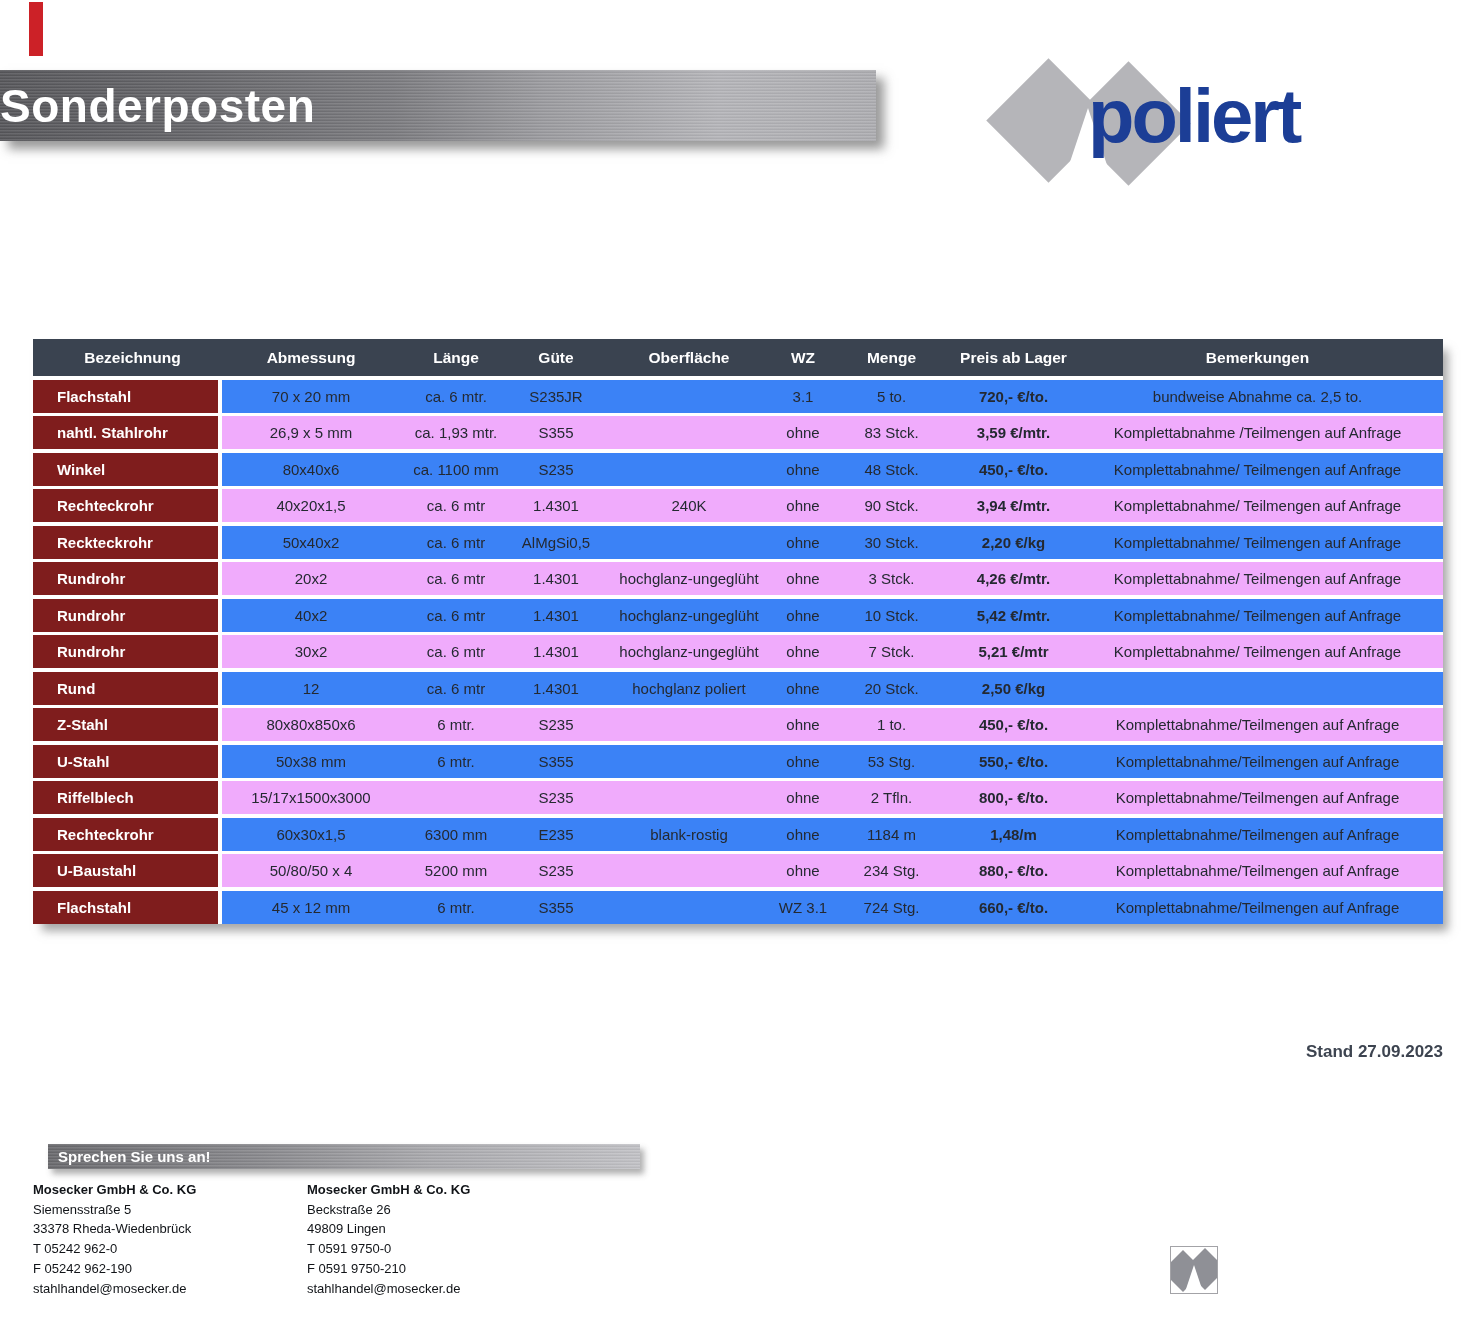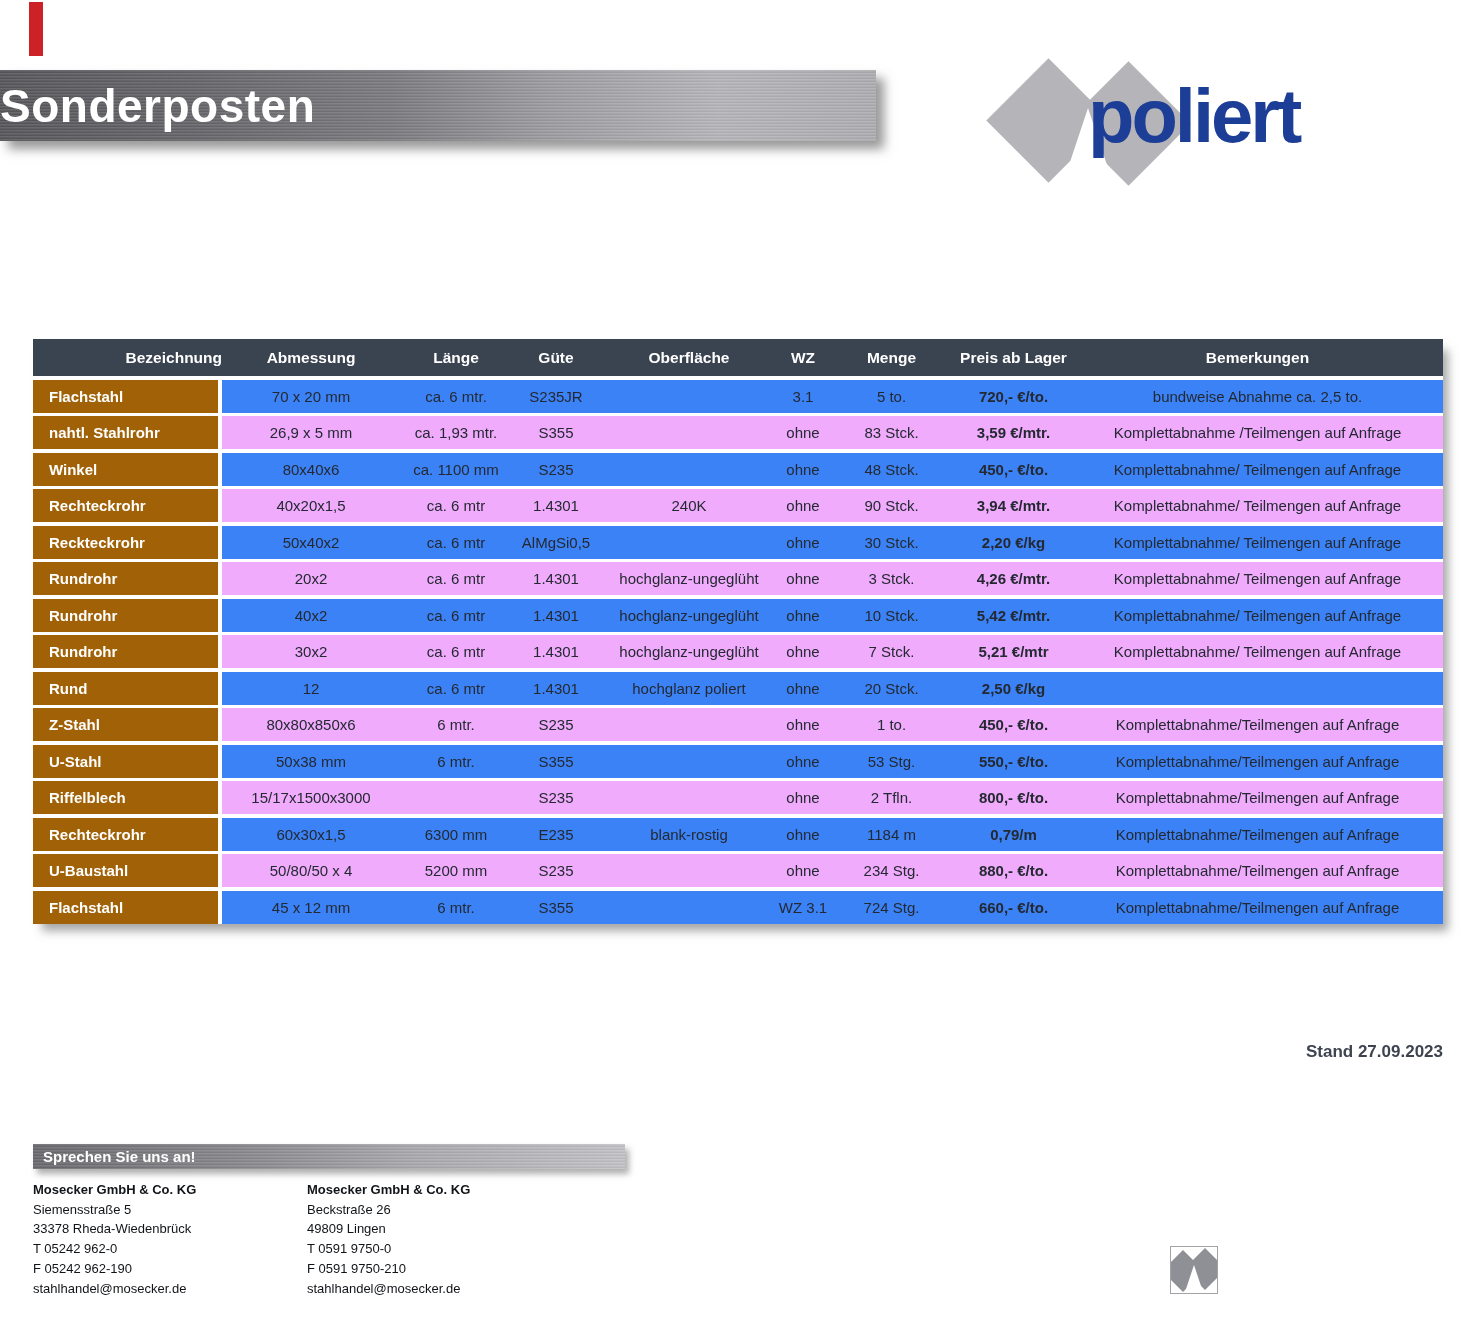--- a/index.html
+++ b/index.html
@@ -28,39 +28,39 @@
   .logo-text{
     position:absolute;left:128px;top:26px;color:#1c3e96;font-size:76px;font-weight:bold;
     letter-spacing:-3px;line-height:80px;
   }
 
   
   .steel-table{position:absolute;left:33px;top:339px;width:1410px;background:#ffffff;
     box-shadow:7px 9px 9px -2px rgba(95,95,95,0.55);}
   .thead{display:flex;background:#3a4350;height:37px;margin-bottom:3.5px;align-items:center;}
   .thead .hc{color:#ffffff;font-size:15.5px;font-weight:bold;text-align:center;}
-  .hc.c-bez{width:189px;text-align:right;padding-left:10px;box-sizing:border-box;}
+  .hc.c-bez{width:189px;text-align:center;padding-left:10px;box-sizing:border-box;}
   .trow{display:flex;height:33px;margin-bottom:3.5px;}
   .trow:last-child{margin-bottom:0;}
-  .rowname{width:202px;background:#a16207;color:#ffffff;font-weight:bold;font-size:15px;
-    line-height:33px;padding-left:16px;box-sizing:border-box;white-space:nowrap;}
+  .rowname{width:202px;background:#7f1d1d;color:#ffffff;font-weight:bold;font-size:15px;
+    line-height:33px;padding-left:24px;box-sizing:border-box;white-space:nowrap;}
   .rowgap{width:4px;background:#ffffff;}
   .rowmain{display:flex;width:1221px;}
   .trow.even .rowmain{background:#3b82f6;}
   .trow.odd .rowmain{background:#f0abfc;}
   .cell{font-size:15px;color:#242931;line-height:33px;text-align:center;white-space:nowrap;overflow:hidden;}
   .c-abm{width:178px;} .c-lae{width:112px;} .c-gue{width:88px;} .c-obe{width:178px;}
   .c-wz{width:50px;} .c-men{width:127px;} .c-pre{width:117px;font-weight:bold;} .c-bem{width:371px;}
 
   
   .stand{position:absolute;right:39px;top:1042px;font-size:17px;font-weight:bold;color:#3d4450;}
 
   
   .contact-banner{
-    position:absolute;left:33px;top:1144px;width:592px;height:25px;
+    position:absolute;left:48px;top:1144px;width:592px;height:25px;
     background:
       repeating-linear-gradient(180deg, rgba(255,255,255,0.10) 0 1px, rgba(0,0,0,0.05) 2px 3px),
       linear-gradient(90deg,#6a6a6e 0%,#89898d 35%,#ababaf 65%,#c3c3c7 100%);
     box-shadow:4px 5px 6px rgba(80,80,80,0.45);
     display:flex;align-items:center;
   }
   .contact-banner .t{color:#ffffff;font-size:15px;font-weight:bold;padding-left:10px;}
 
   
   .addr{position:absolute;top:1180px;font-size:13px;color:#111418;line-height:19.7px;}
@@ -286,21 +286,21 @@
   <div class="trow even">
     <div class="rowname">Rechteckrohr</div>
     <div class="rowgap"></div>
     <div class="rowmain">
       <div class="cell c-abm">60x30x1,5</div>
       <div class="cell c-lae">6300 mm</div>
       <div class="cell c-gue">E235</div>
       <div class="cell c-obe">blank-rostig</div>
       <div class="cell c-wz">ohne</div>
       <div class="cell c-men">1184 m</div>
-      <div class="cell c-pre">0,79/m</div>
+      <div class="cell c-pre">1,48/m</div>
       <div class="cell c-bem">Komplettabnahme/Teilmengen auf Anfrage</div>
     </div>
   </div>
 
   <div class="trow odd">
     <div class="rowname">U-Baustahl</div>
     <div class="rowgap"></div>
     <div class="rowmain">
       <div class="cell c-abm">50/80/50 x 4</div>
       <div class="cell c-lae">5200 mm</div>

